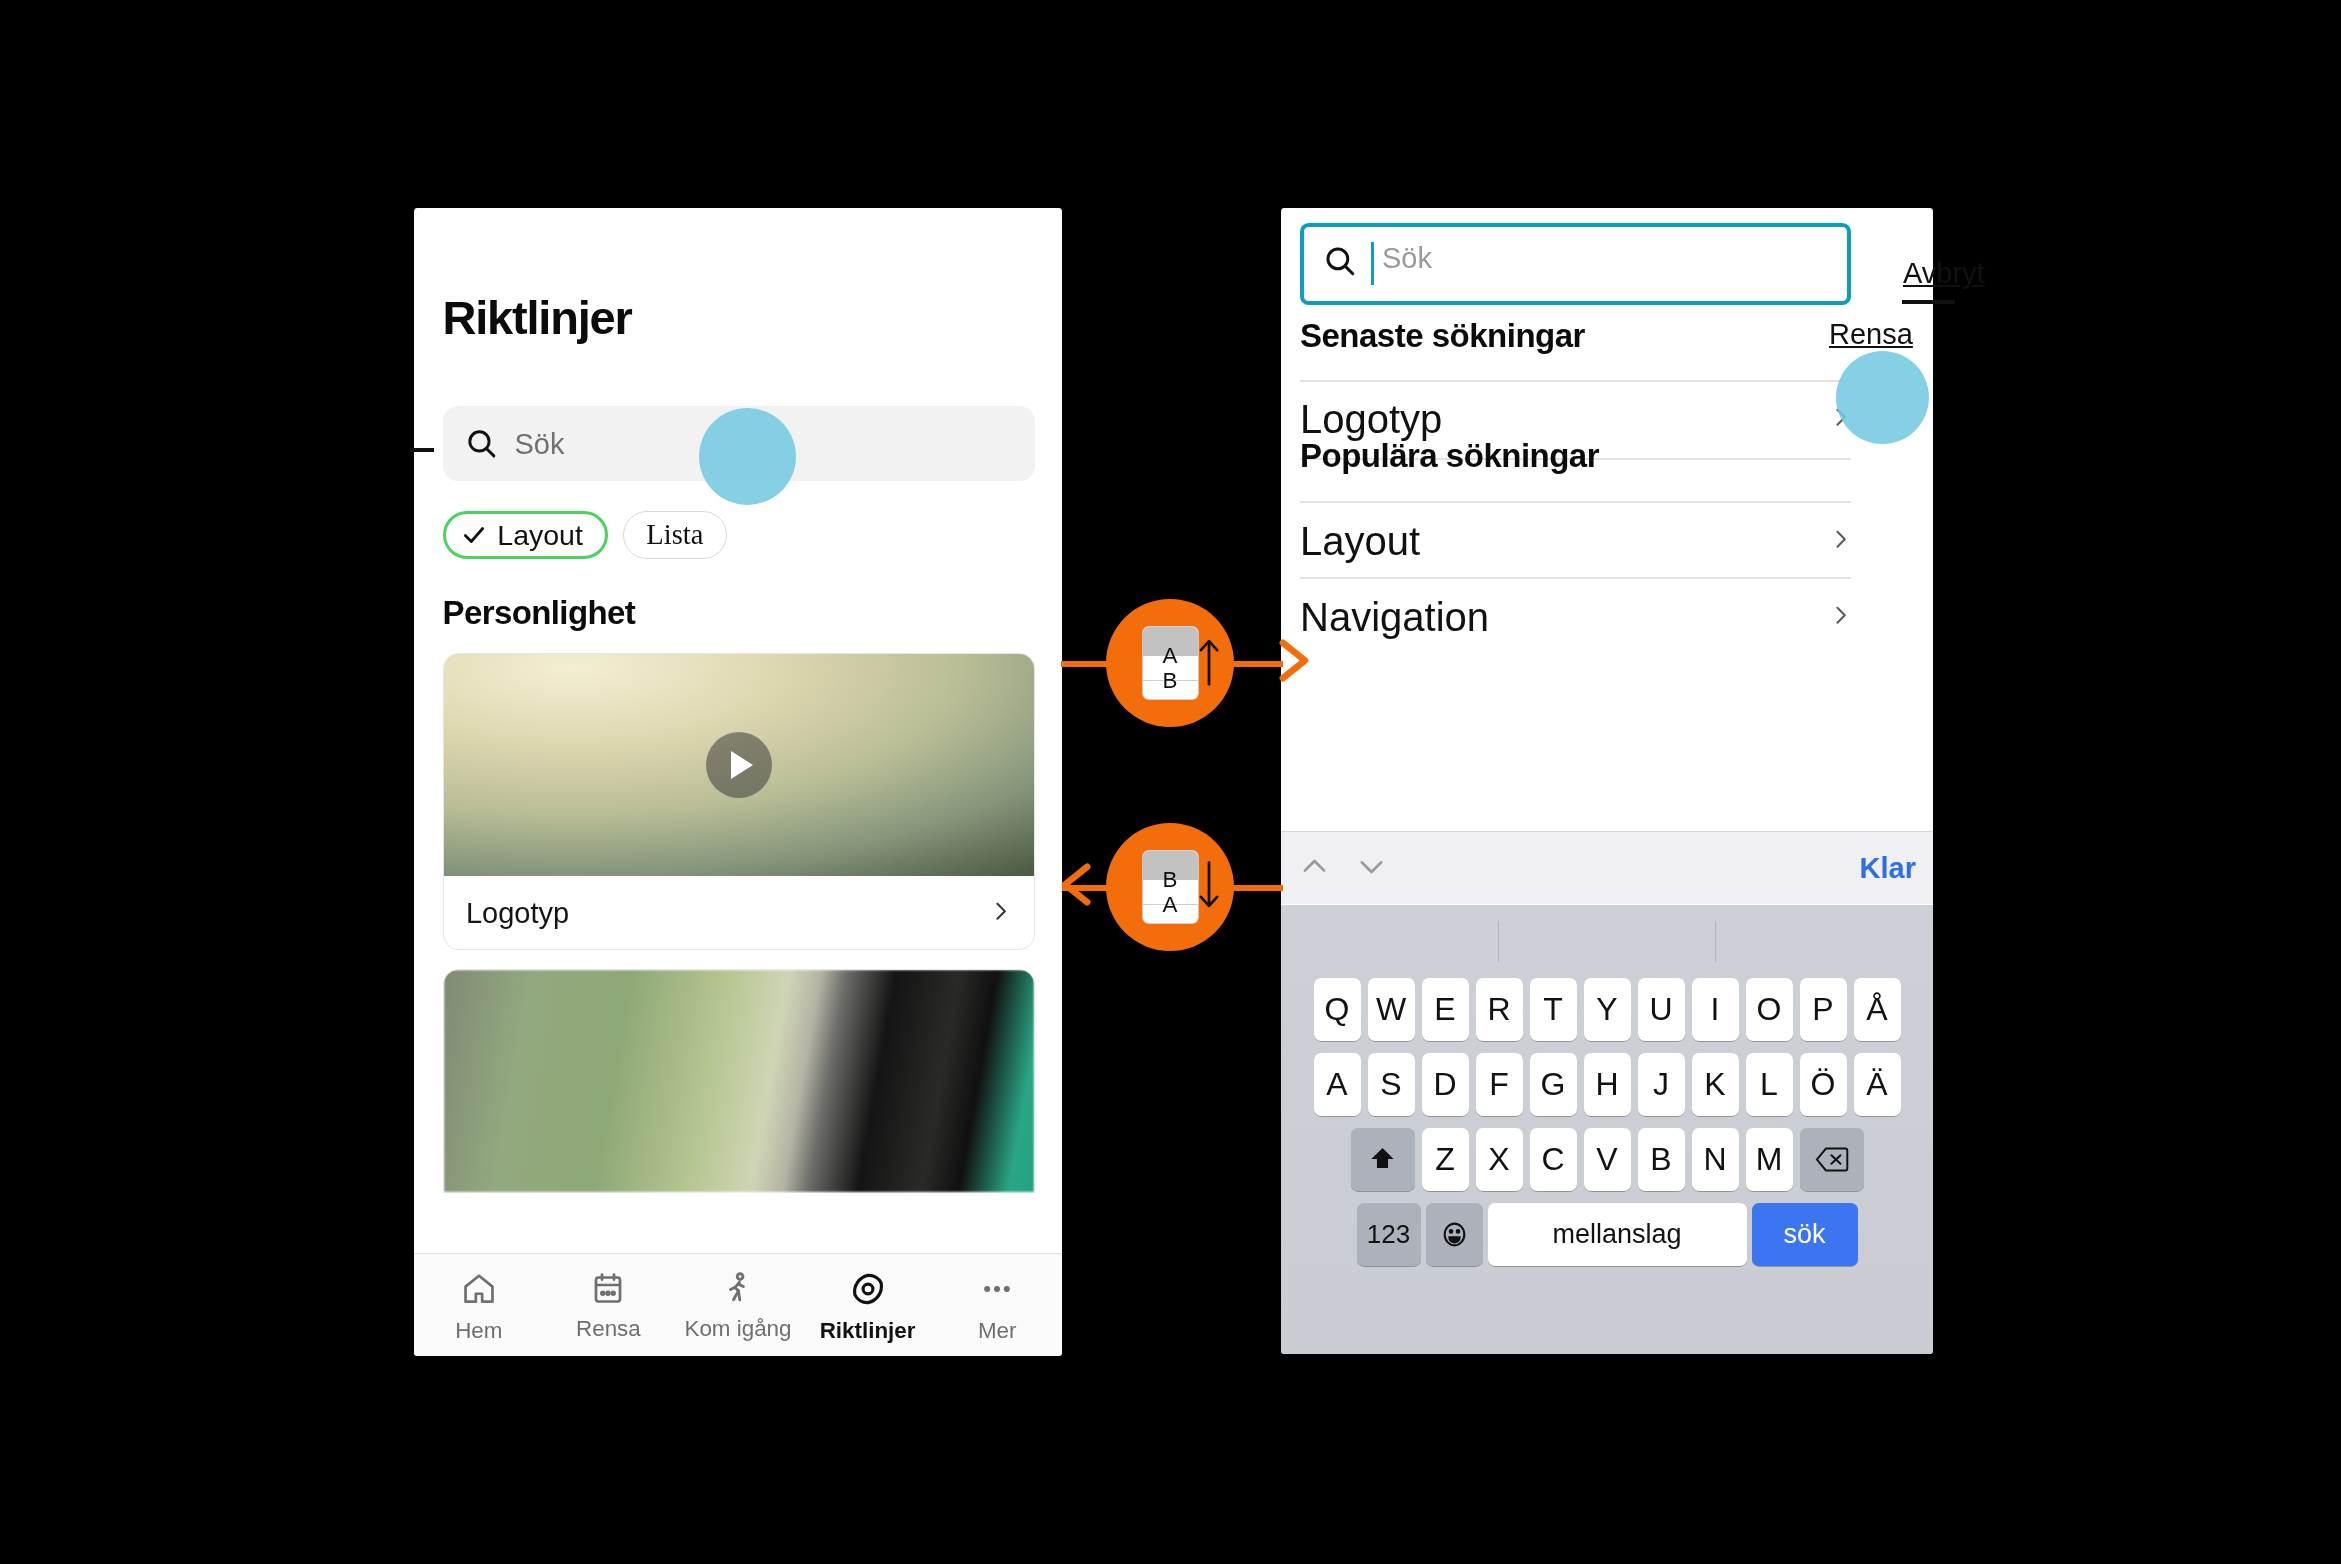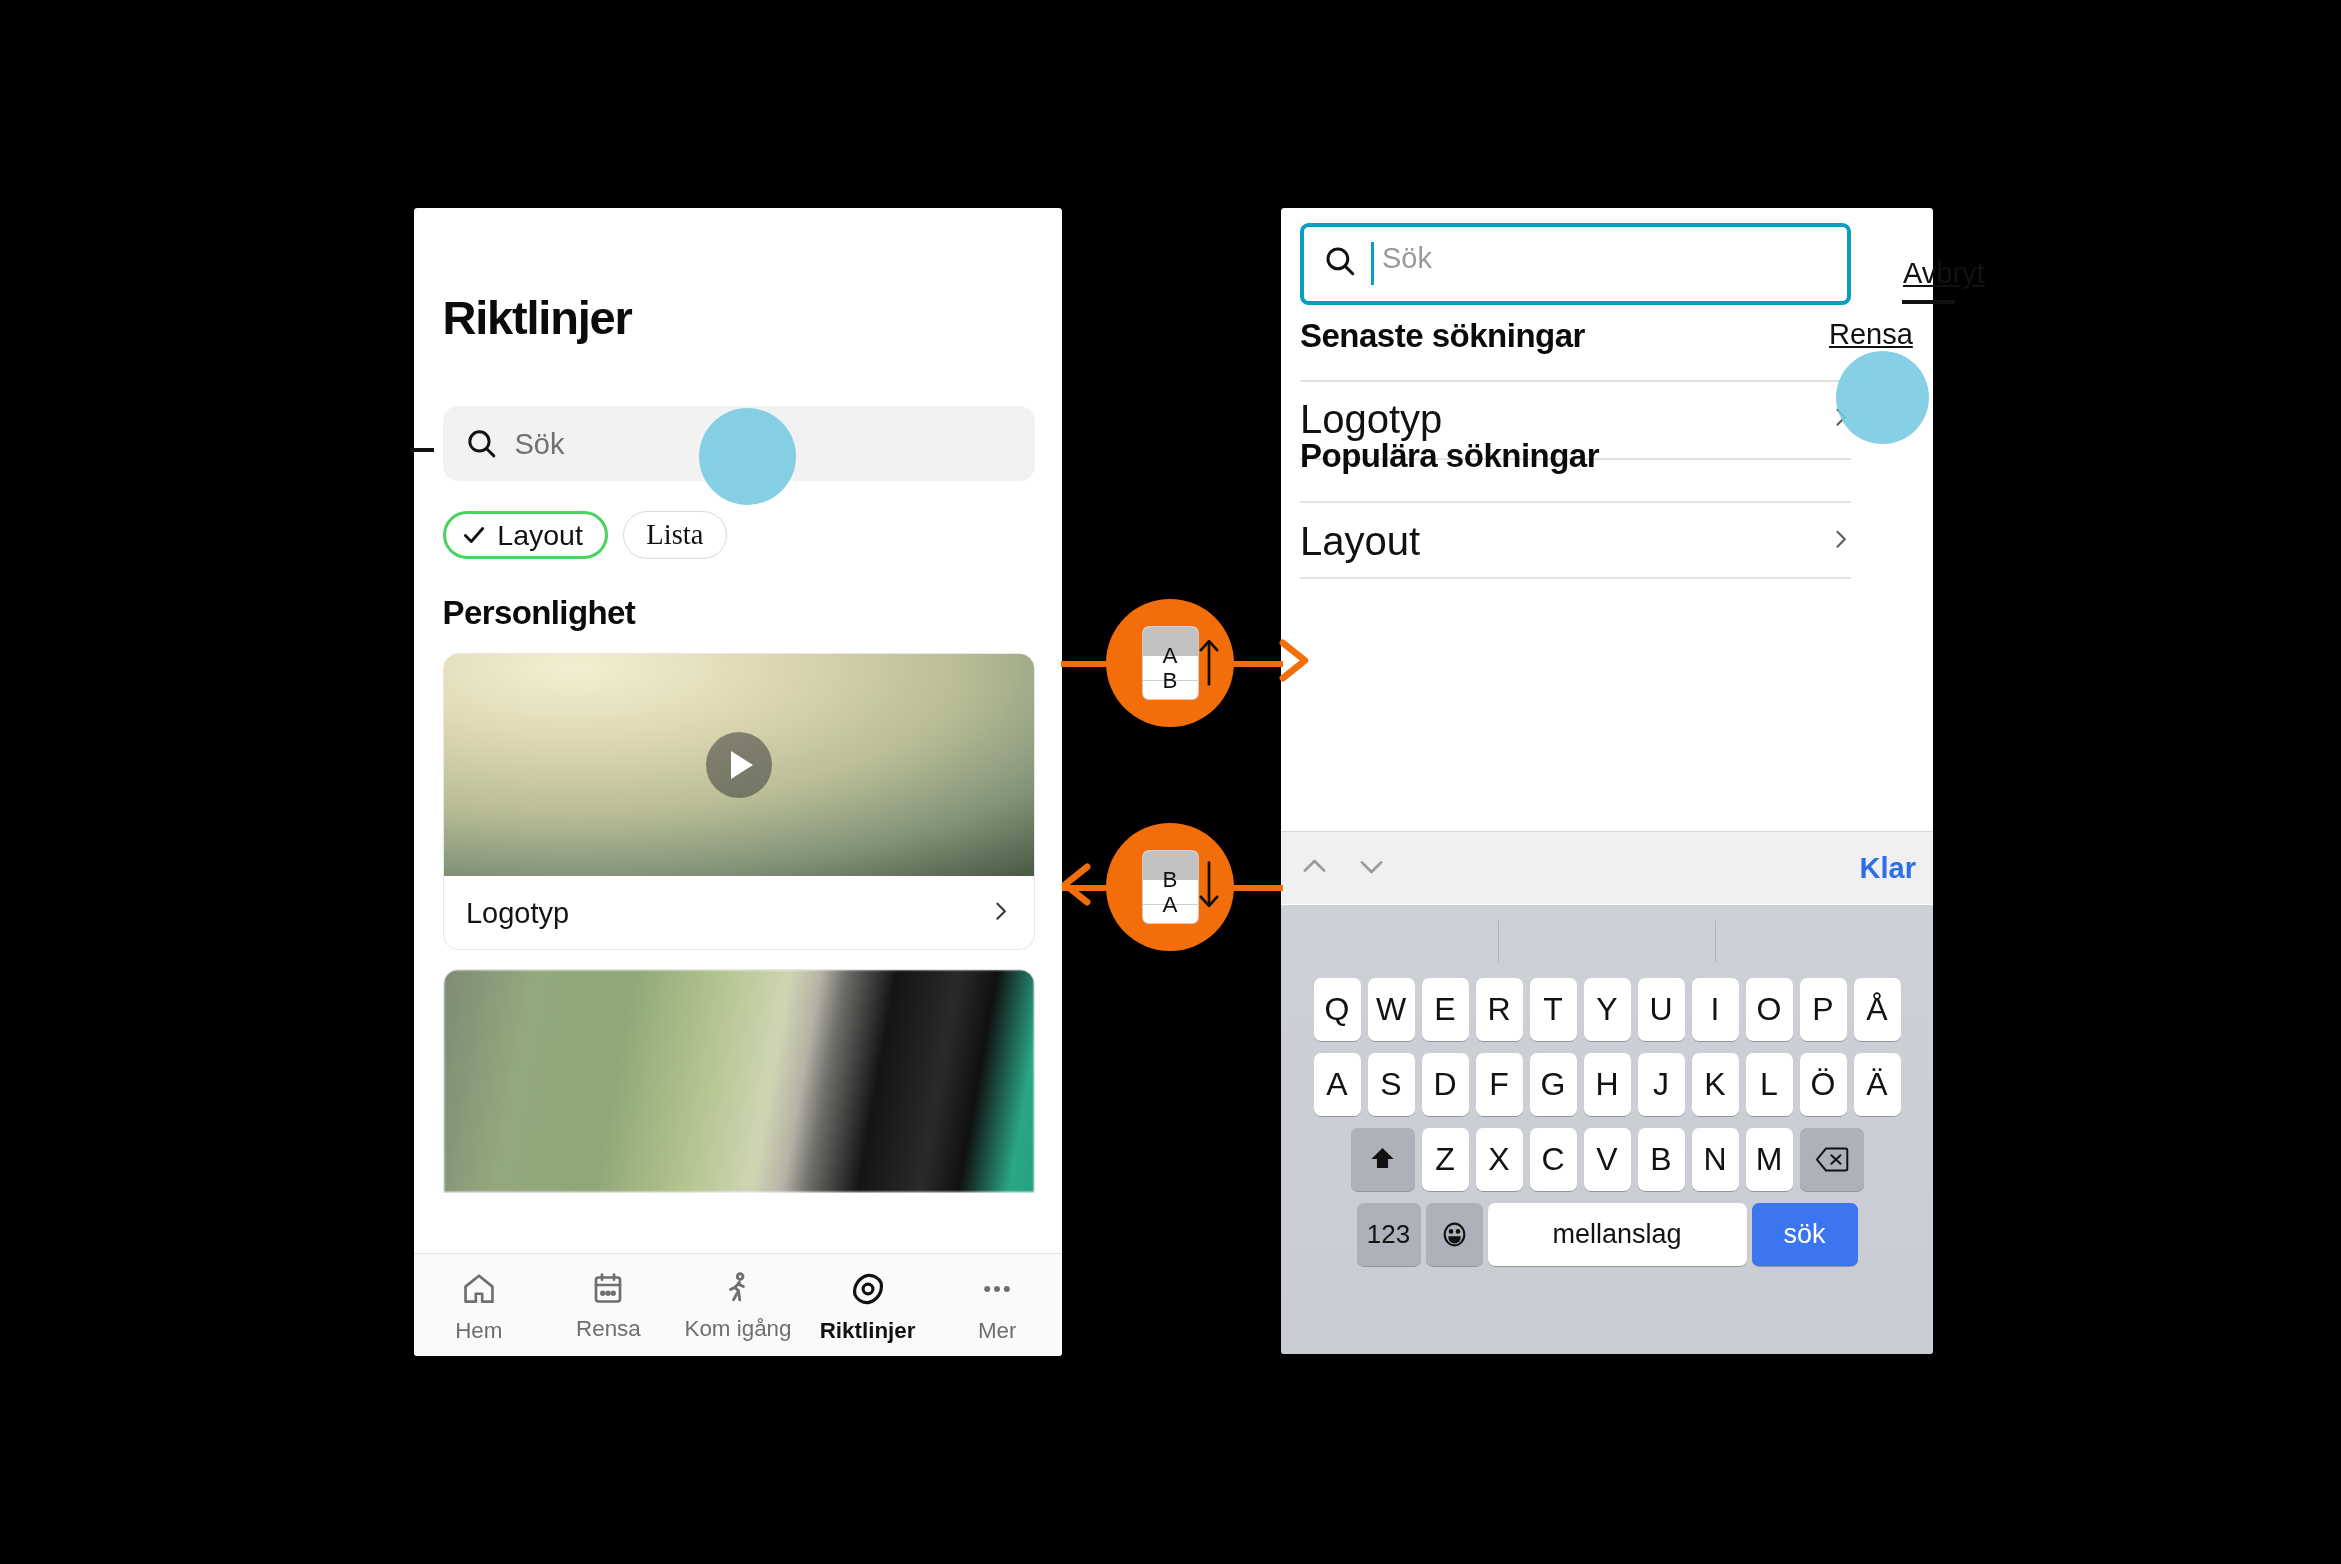--- a/index.html
+++ b/index.html
@@ -270,20 +270,28 @@
   <div class="hr" style="top:293px;"></div>
   <div class="r-item" style="top:307px;">
     <span class="lbl">Layout</span>
     <span>
       <svg width="22.4" height="22.4" viewBox="0 0 24 24" fill="none" stroke="#5a5a5a" stroke-width="2.2" stroke-linecap="round" stroke-linejoin="round">
           <polyline points="9,4 17,12 9,20"></polyline>
         </svg>
     </span>
   </div>
   <div class="hr" style="top:369px;"></div>
+  <div class="r-item" style="top:383px;">
+    <span class="lbl">Navigation</span>
+    <span>
+      <svg width="22.4" height="22.4" viewBox="0 0 24 24" fill="none" stroke="#5a5a5a" stroke-width="2.2" stroke-linecap="round" stroke-linejoin="round">
+          <polyline points="9,4 17,12 9,20"></polyline>
+        </svg>
+    </span>
+  </div>
 
   <div class="kb-acc">
     <span class="nav">
       <span>
         <svg width="33" height="33" viewBox="0 0 24 24" fill="none" stroke="#9a9a9a" stroke-width="2" stroke-linecap="round" stroke-linejoin="round">
             <polyline points="5,15 12,8 19,15"></polyline>
           </svg>
       </span>
       <span>
         <svg width="33" height="33" viewBox="0 0 24 24" fill="none" stroke="#9a9a9a" stroke-width="2" stroke-linecap="round" stroke-linejoin="round">

